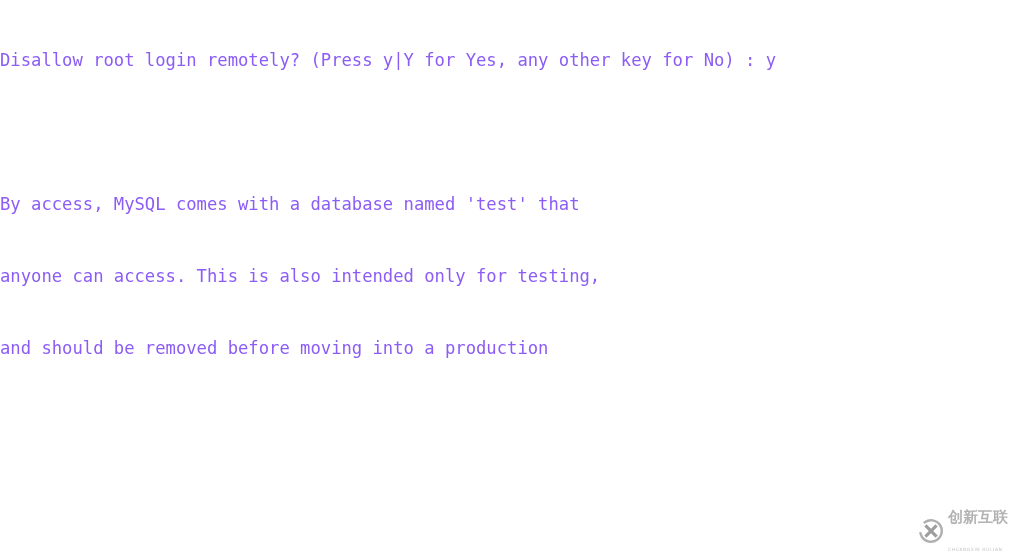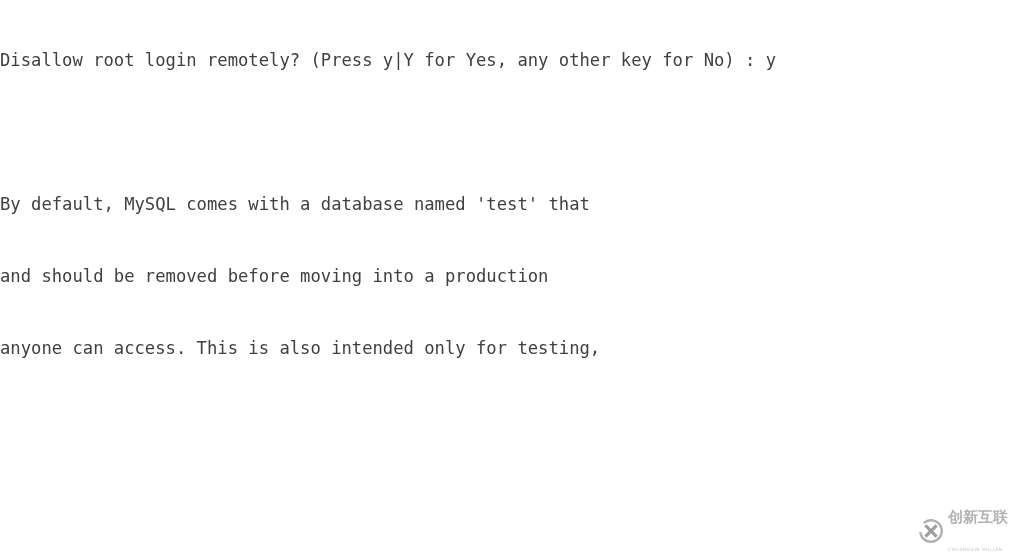--- a/index.html
+++ b/index.html
@@ -37,21 +37,21 @@
     line-height: 24px;
     letter-spacing: 0px;
     white-space: pre;
     font-weight: 400;
   }
 
   .console-line {
     display: block;
     height: 24px;
     white-space: pre;
-    color: #404040;
+    color: #8b5cf6;
   }
 
   .console-line.blank {
     color: transparent;
   }
 
   
   #watermark {
     position: absolute;
     right: 6px;
@@ -97,23 +97,23 @@
   }
 </style>
 </head>
 <body>
 
 <div id="terminal">
 
   <div id="console-output">
     <span class="console-line">Disallow root login remotely? (Press y|Y for Yes, any other key for No) : y</span>
     <span class="console-line blank"></span>
-    <span class="console-line">By default, MySQL comes with a database named 'test' that</span>
+    <span class="console-line">By access, MySQL comes with a database named 'test' that</span>
+    <span class="console-line">anyone can access. This is also intended only for testing,</span>
     <span class="console-line">and should be removed before moving into a production</span>
-    <span class="console-line">anyone can access. This is also intended only for testing,</span>
     <span class="console-line blank"></span>
     
     
     
     
     
     
     
     
     

